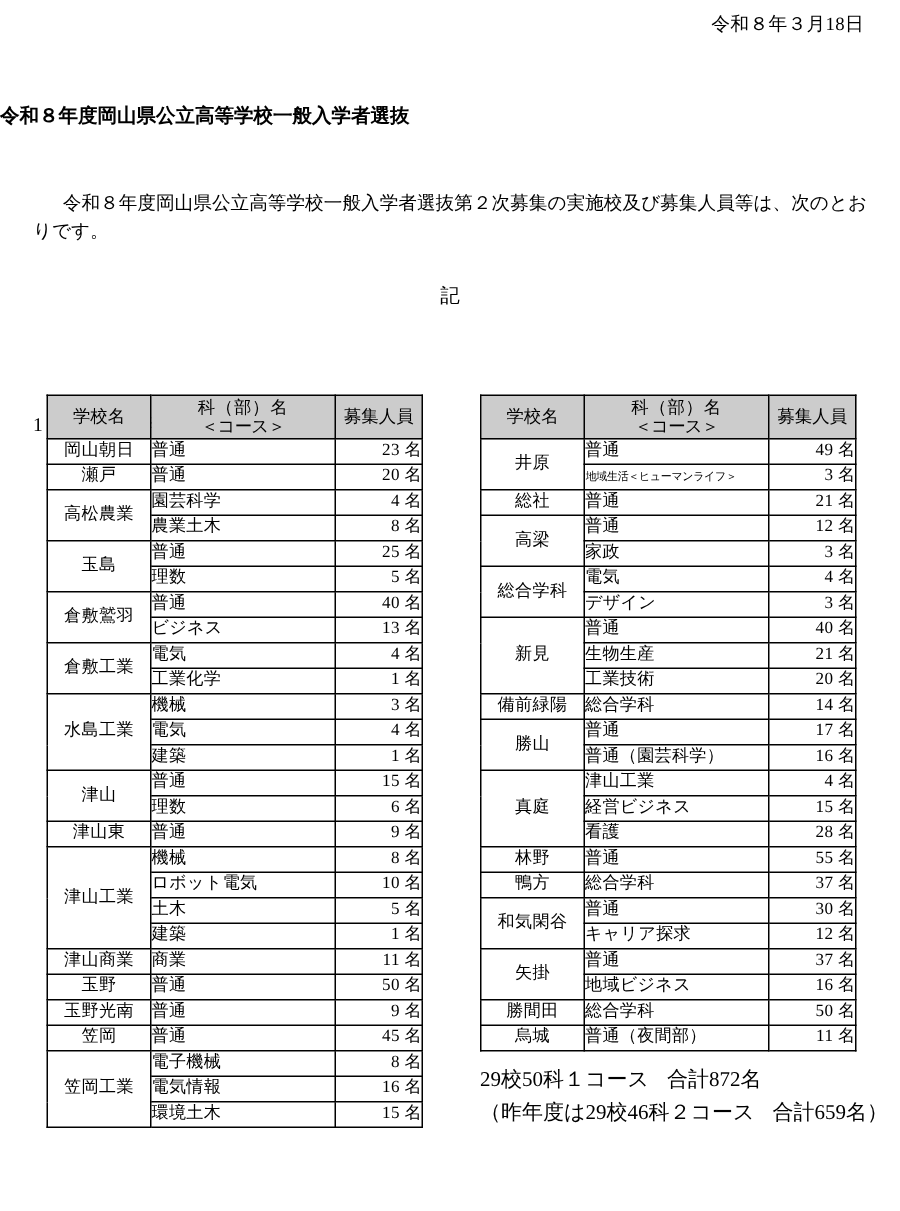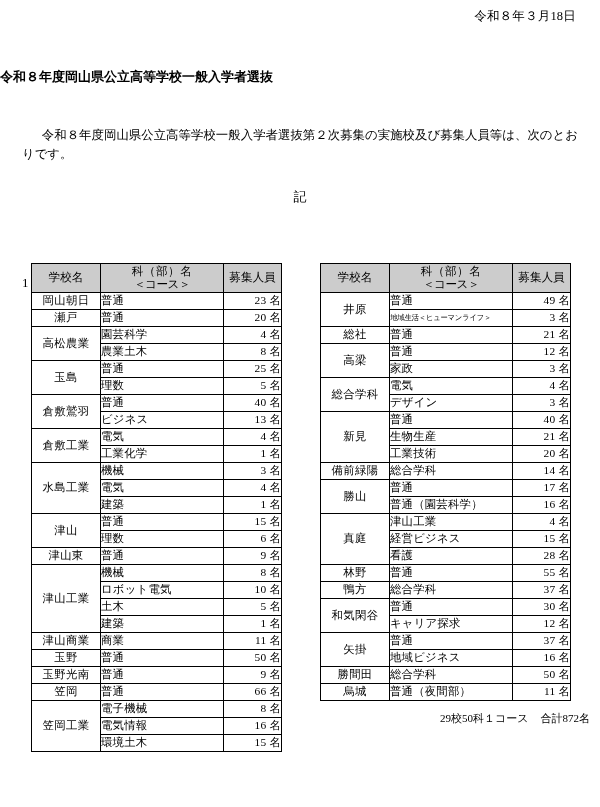--- a/index.html
+++ b/index.html
@@ -144,23 +144,23 @@
     transform: scaleX(0.96);
     transform-origin: left center;
   }
 
   
   .summary {
     position: absolute;
     top: 710px;
     left: 320px;
     width: 270px;
-    font-size: 11px;
+    font-size: 14px;
     line-height: 1.55;
-    text-align: right;
+    text-align: left;
   }
   .summary .ln { white-space: nowrap; }
   .summary .gap { display: inline-block; width: 12px; }
 </style>
 </head>
 <body>
 
 <div class="page">
 
   <div class="doc-date">令和８年３月18日</div>
@@ -296,21 +296,21 @@
             <td class="quota"><span class="n">50</span><span class="unit">名</span></td>
           </tr>
           <tr class="row group-end">
             <td class="school" rowspan="1">玉野光南</td>
             <td class="course">普通</td>
             <td class="quota"><span class="n">9</span><span class="unit">名</span></td>
           </tr>
           <tr class="row group-end">
             <td class="school" rowspan="1">笠岡</td>
             <td class="course">普通</td>
-            <td class="quota"><span class="n">66</span><span class="unit">名</span></td>
+            <td class="quota"><span class="n">45</span><span class="unit">名</span></td>
           </tr>
           <tr class="row">
             <td class="school" rowspan="3">笠岡工業</td>
             <td class="course">電子機械</td>
             <td class="quota"><span class="n">8</span><span class="unit">名</span></td>
           </tr>
           <tr class="row">
             <td class="course">電気情報</td>
             <td class="quota"><span class="n">16</span><span class="unit">名</span></td>
           </tr>
@@ -451,15 +451,18 @@
             <td class="quota"><span class="n">11</span><span class="unit">名</span></td>
           </tr>
         </tbody>
     </table>
   </div>
 
   <div class="summary">
     <div class="ln">
       <span>29校50科１コース</span><span class="gap"></span><span>合計872名</span>
     </div>
+    <div class="ln">
+      <span>（昨年度は29校46科２コース</span><span class="gap"></span><span>合計659名）</span>
+    </div>
   </div>
 
 </div>
 
 </body></html>

